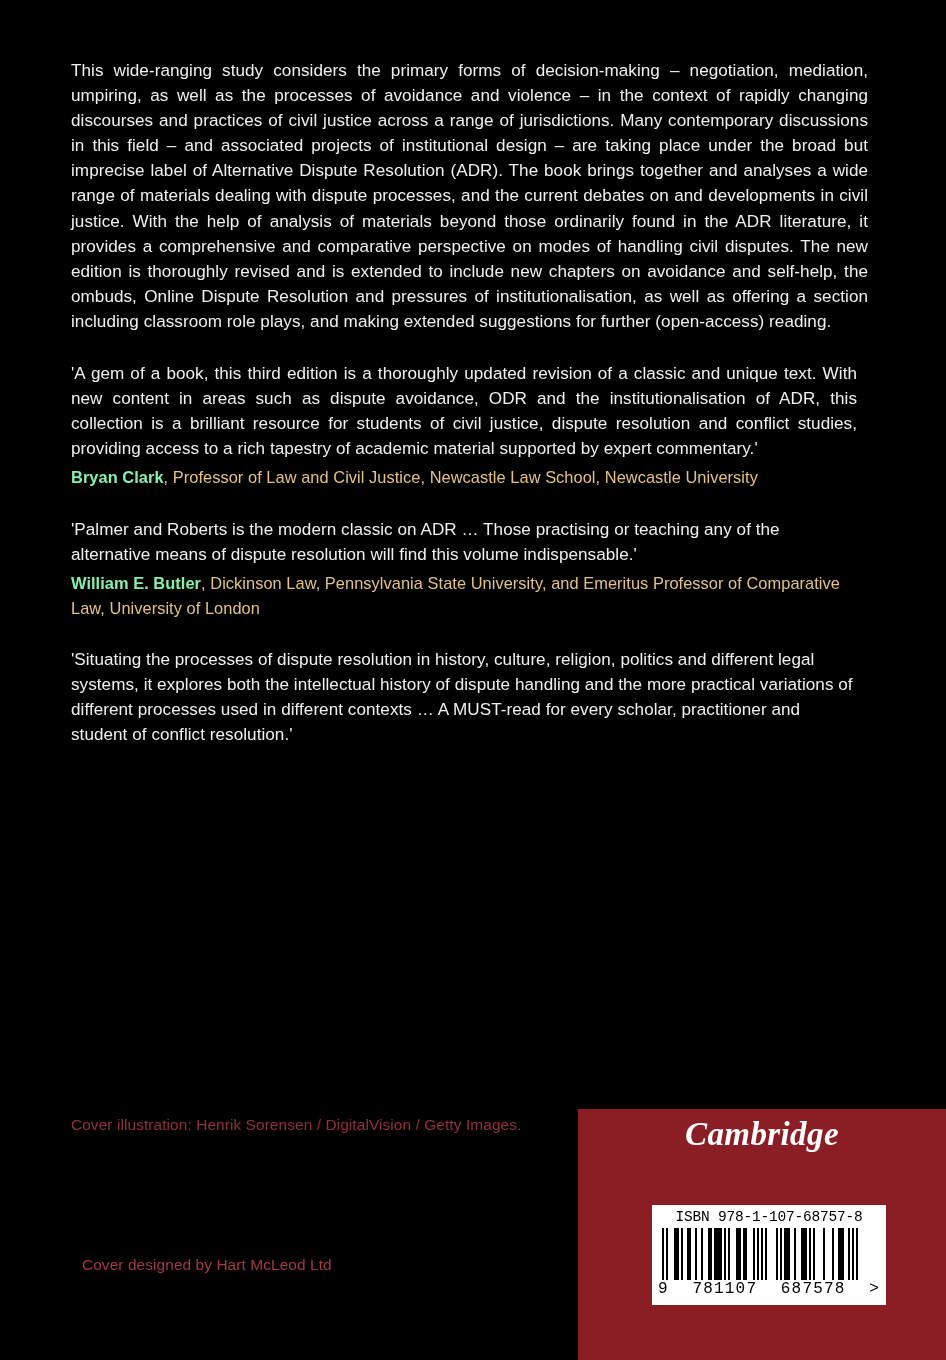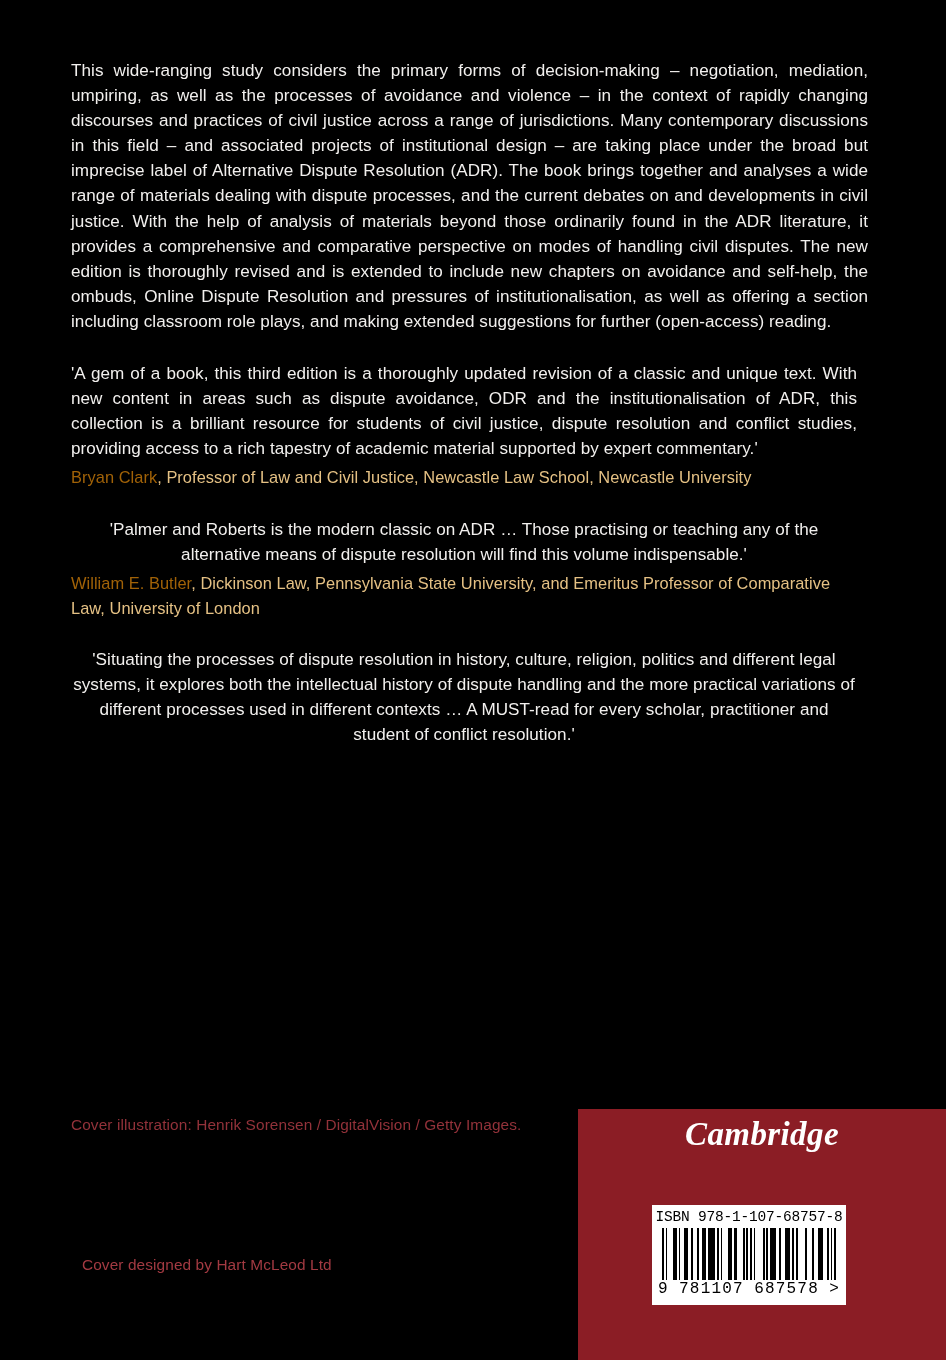--- a/index.html
+++ b/index.html
@@ -42,33 +42,33 @@
 
   p.quote {
     margin: 0 11px 4px 0;
     color: #f2f0ee;
     font-size: 17.1px;
     line-height: 25.1px;
     text-align: justify;
     text-justify: inter-word;
     letter-spacing: 0.05px;
   }
-  p.quote.nojust { text-align: center; }
+  p.quote.nojust { text-align: left; }
 
   p.attrib {
     margin: 0;
     color: #e5c184;
     font-size: 16.4px;
     line-height: 25.1px;
     letter-spacing: 0.05px;
     text-align: left;
   }
   p.attrib .who {
-    font-weight: 400;
-    color: #a16207;
+    font-weight: 700;
+    color: #86efac;
   }
 
   
   .credit-illustration {
     position: absolute;
     left: 71px;
     top: 1112px;
     width: 470px;
     color: #93323a;
     font-size: 15.4px;
@@ -125,21 +125,21 @@
     font-weight: 700;
     letter-spacing: 0.1px;
     margin-top: 3px;
   }
 
   
   .barcode-box {
     position: absolute;
     left: 74px;   
     top: 96px;    
-    width: 194px;
+    width: 234px;
     height: 100px;
     background: #ffffff;
     padding: 0;
     box-sizing: border-box;
   }
   .isbn-text {
     text-align: center;
     color: #000000;
     font-family: "Liberation Mono", monospace;
     font-size: 14.5px;

